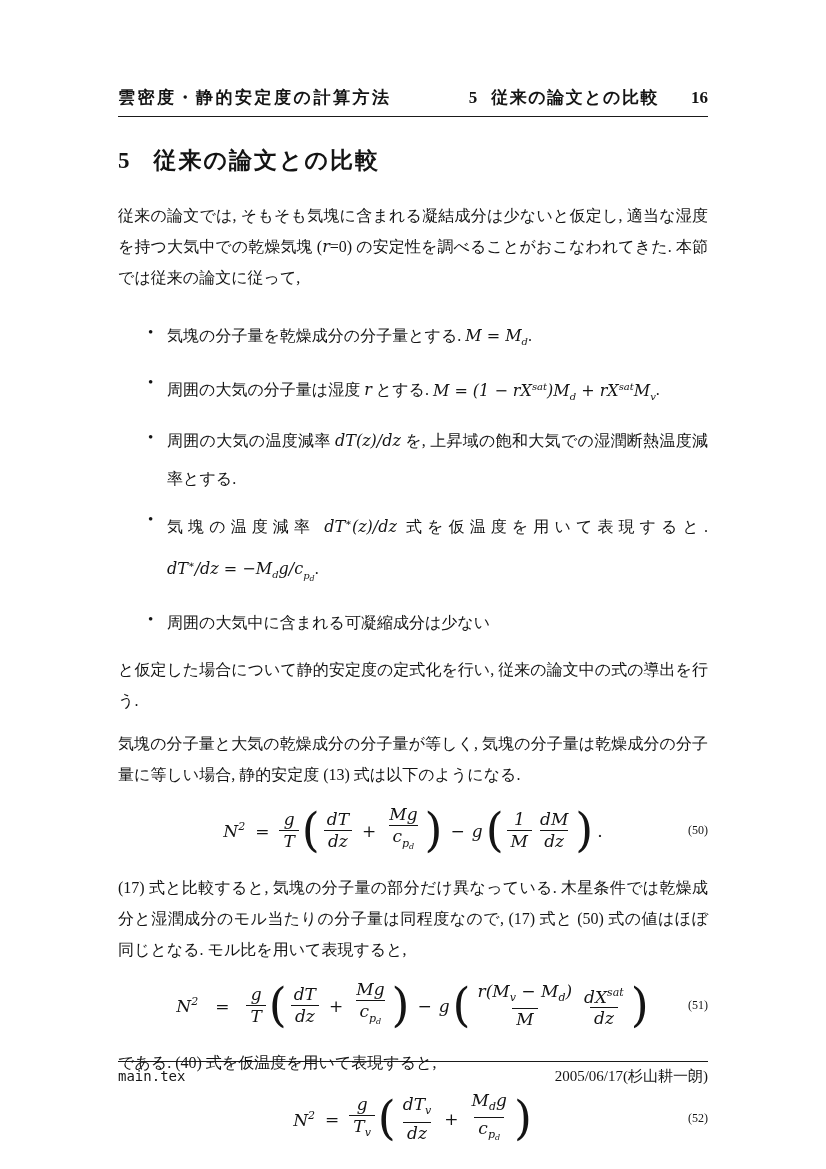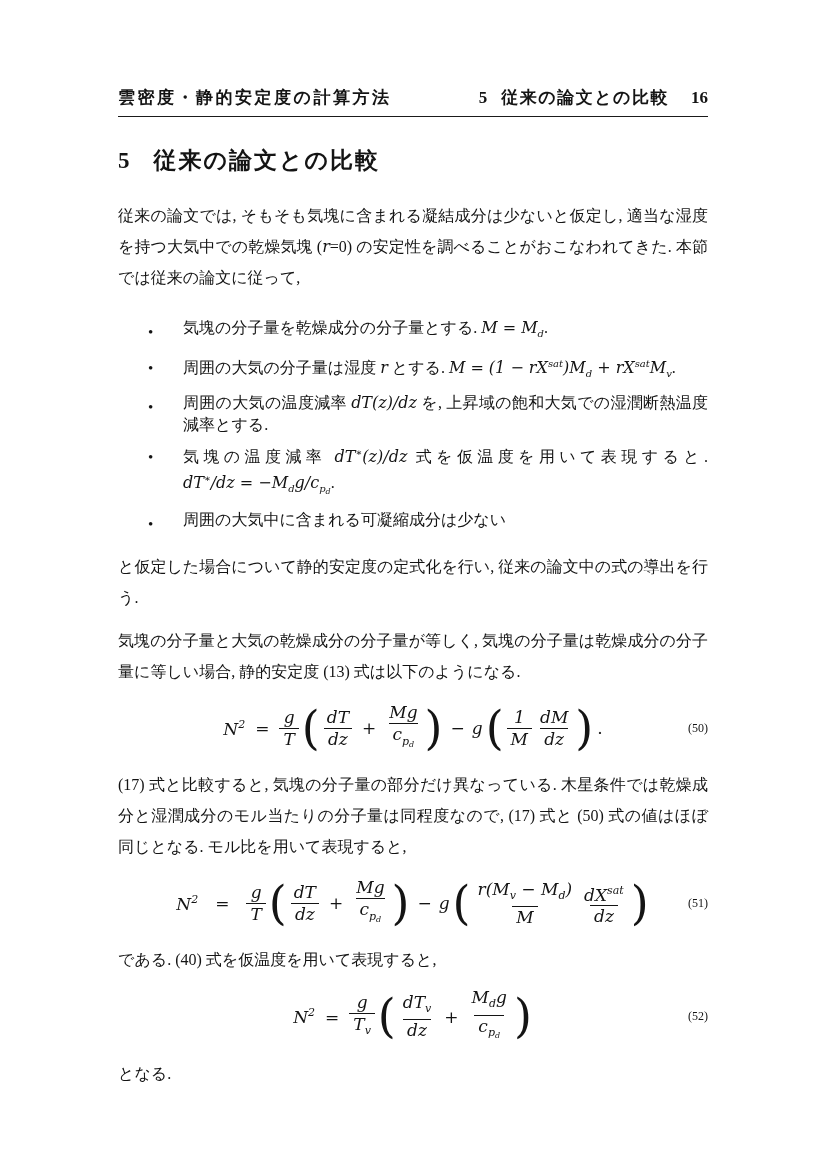--- a/index.html
+++ b/index.html
@@ -16,21 +16,21 @@
   
   .runninghead {
     display:flex; justify-content:space-between; align-items:flex-end;
     margin-top:86px; padding-bottom:7px; border-bottom:1.5px solid #1a1a1a;
     font-size:17px; font-weight:bold;
   }
   .rh-left { letter-spacing:2.5px; }
   .rh-right { display:flex; align-items:baseline; }
   .rh-sec-no { margin-right:14px; }
   .rh-sec-title { letter-spacing:1.5px; }
-  .rh-page { margin-left:22px; }
+  .rh-page { margin-left:32px; }
 
   
   .section-heading {
     margin-top:28px; display:flex; align-items:baseline;
     font-size:23px; font-weight:bold;
   }
   .sec-no { margin-right:24px; }
   .sec-title { letter-spacing:2px; }
 
   
@@ -42,21 +42,21 @@
   .para.tight { margin-top:12px; }
   .mi { font-family:"DejaVu Serif", serif; font-style:italic; white-space:nowrap; }
   .mi sup, .itext sup { font-size:10px; font-style:italic; }
   .mi sub, .itext sub { font-size:10px; font-style:italic; }
   .subsub { font-size:8px; vertical-align:-2px; }
 
   
   .list { margin-top:24px; }
   .item { display:flex; padding-left:30px; margin-bottom:6px; }
   .bullet { width:19px; flex:none; font-size:15px; line-height:30px; }
-  .itext { flex:1; font-size:16px; line-height:22px; text-align:justify;margin-left:16px; }
+  .itext { flex:1; font-size:16px; line-height:38px; text-align:justify; }
 
   
   .eq {
     position:relative; margin:12px 0;
     display:flex; justify-content:center; align-items:center;
     min-height:58px; font-size:17px;
   }
   .eq-body {
     display:flex; align-items:center;
     font-family:"DejaVu Serif", serif; font-style:italic;
@@ -234,13 +234,17 @@
           </span>
           <span class="bigp">)</span>
         </span>
       <span class="eq-tag">(52)</span>
     </div>
 
     <p class="para tight">となる.</p>
 
   </div>
 
+  <div class="footer">
+    <span class="footer-left">main.tex</span>
+    <span class="footer-right">2005/06/17(杉山耕一朗)</span>
+  </div>
 </div>
 
 </body></html>

